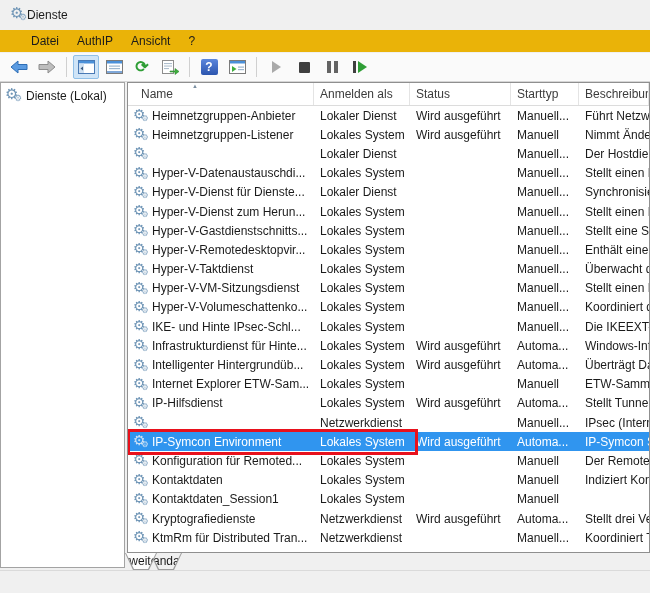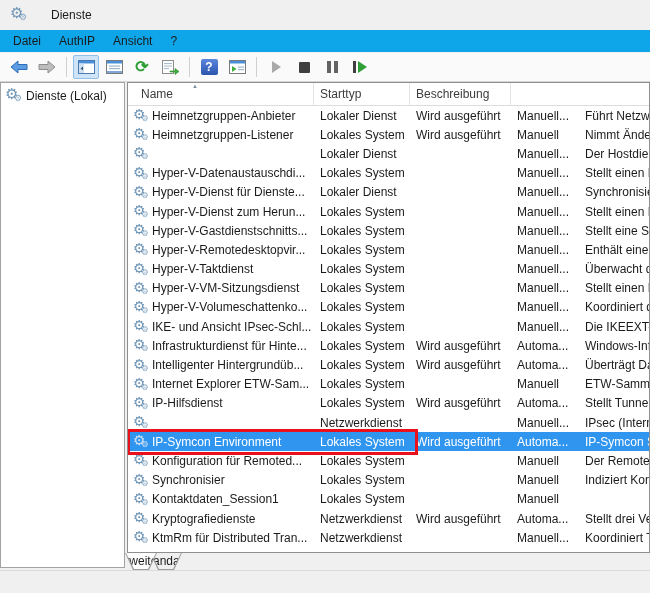--- a/index.html
+++ b/index.html
@@ -6,30 +6,30 @@
   html,body { width:650px; height:593px; }
   body {
     font-family:"Liberation Sans", sans-serif;
     font-size:12px; color:#1b1b1b;
     background:#f0f0f0; overflow:hidden;
   }
   .window { position:relative; width:650px; height:593px; background:#f0f0f0; }
 
   
   .titlebar { height:30px; display:flex; align-items:center; padding-left:10px; background:#f0f0f0; }
-  .titlebar .title { margin-left:24px; color:#1b1b1b; }
+  .titlebar .title { margin-left:0; color:#1b1b1b; }
 
   
   .gearset { position:relative; display:inline-block; width:17px; height:16px; flex:0 0 auto; }
   .gearset .g1 { position:absolute; left:0; top:-3px; font-size:15px; color:#6f95b6; }
   .gearset .g2 { position:absolute; left:9px; top:5px; font-size:9px; color:#87a7c3; }
   .row .gearset { width:16px; height:15px; transform:scale(.92); transform-origin:left center; }
 
   
-  .menubar { height:23px; display:flex; align-items:center; background:#0ea5e9; padding-left:4px; border-bottom:1px solid #f0f0f0; }
+  .menubar { height:23px; display:flex; align-items:center; background:#eab308; padding-left:22px; border-bottom:1px solid #f0f0f0; }
   .menu-item { padding:3px 9px; cursor:default; }
 
   
   .toolbar { height:29px; display:flex; align-items:center; background:#fafafa; border-bottom:1px solid #d6d6d6; padding-left:6px; gap:2px; }
   .tb-btn { width:26px; height:24px; display:flex; align-items:center; justify-content:center; border:1px solid transparent; border-radius:2px; }
   .tb-btn.active { background:#cfe4f7; border-color:#90bfe7; }
   .tb-sep { width:1px; height:20px; background:#d0d0d0; margin:0 4px; }
 
   .arrow-ico { display:block; }
   .q-help { width:17px; height:16px; background:linear-gradient(#5b86dd,#2c55ae); color:#fff; font-weight:bold; font-size:12px; text-align:center; line-height:16px; border-radius:2px; }
@@ -181,20 +181,22 @@
         <span>Dienste (Lokal)</span>
       </div>
     </div>
 
     <div class="right-side">
       <div class="list-panel">
 
         <div class="list-header">
           <span class="sort-arrow">▲</span>
           <span class="hcell first">Name</span>
+          <span class="hcell">Anmelden als</span>
+          <span class="hcell">Status</span>
           <span class="hcell">Starttyp</span>
           <span class="hcell">Beschreibung</span>
         </div>
 
         <div class="rows" id="rows">
   <div class="row">
     <span class="cell c-name">
       <span class="gearset">
                   <span class="g1">⚙</span>
                   <span class="g2">⚙</span>
@@ -345,21 +347,21 @@
     <span class="cell c-start">Manuell...</span>
     <span class="cell c-desc">Koordiniert di...</span>
   </div>
 
   <div class="row">
     <span class="cell c-name">
       <span class="gearset">
                   <span class="g1">⚙</span>
                   <span class="g2">⚙</span>
                 </span>
-      <span class="nm">IKE- und Ansicht IPsec-Schl...</span>
+      <span class="nm">IKE- und Hinte IPsec-Schl...</span>
     </span>
     <span class="cell c-logon">Lokales System</span>
     <span class="cell c-status"></span>
     <span class="cell c-start">Manuell...</span>
     <span class="cell c-desc">Die IKEEXT-Di...</span>
   </div>
 
   <div class="row">
     <span class="cell c-name">
       <span class="gearset">
@@ -456,21 +458,21 @@
     <span class="cell c-start">Manuell</span>
     <span class="cell c-desc">Der Remoted...</span>
   </div>
 
   <div class="row">
     <span class="cell c-name">
       <span class="gearset">
                   <span class="g1">⚙</span>
                   <span class="g2">⚙</span>
                 </span>
-      <span class="nm">Synchronisier</span>
+      <span class="nm">Kontaktdaten</span>
     </span>
     <span class="cell c-logon">Lokales System</span>
     <span class="cell c-status"></span>
     <span class="cell c-start">Manuell</span>
     <span class="cell c-desc">Indiziert Kont...</span>
   </div>
 
   <div class="row">
     <span class="cell c-name">
       <span class="gearset">

